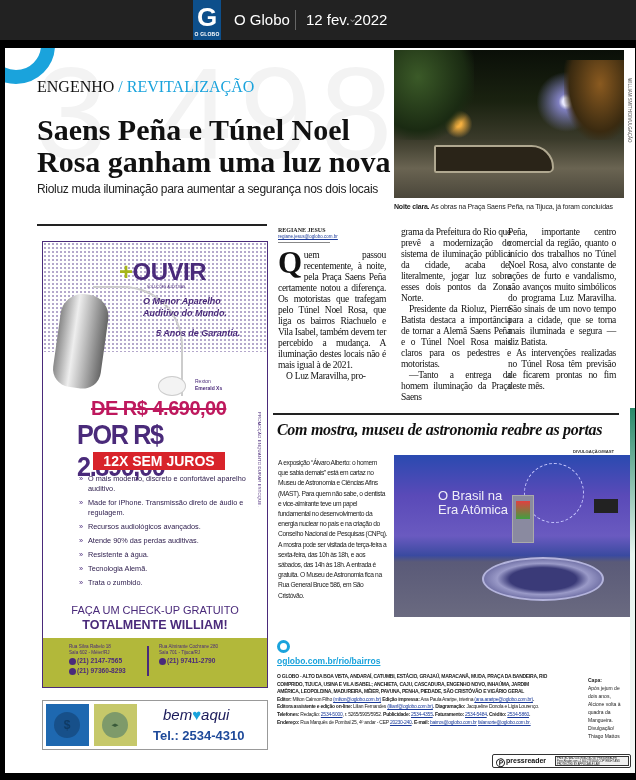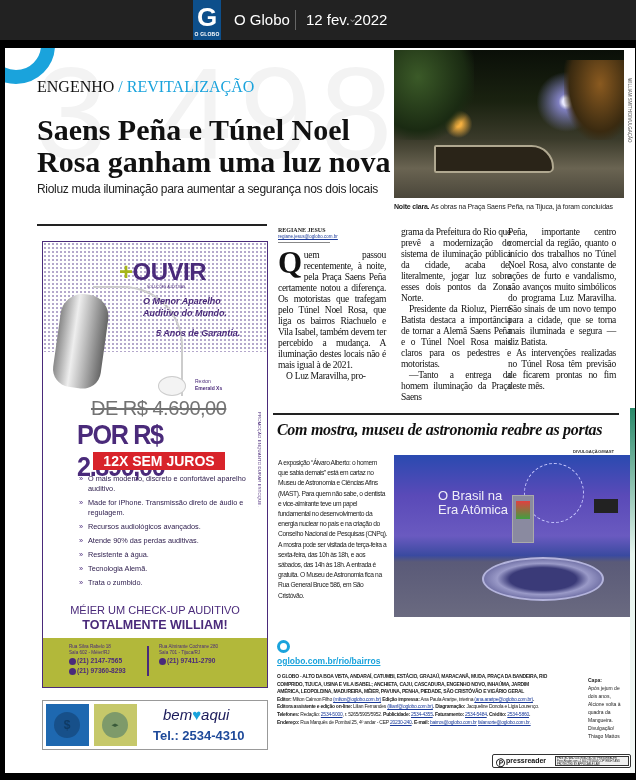--- a/index.html
+++ b/index.html
@@ -48,21 +48,21 @@
   .ad .brand { position: absolute; left: 76px; top: 16px; font-size: 24px; font-weight: bold; color: #4a2a7a; letter-spacing: -0.5px; text-align: right; }
   .ad .brand .plus { color: #a6b61a; }
   .ad .brand-sub { position: absolute; left: 104px; top: 43px; font-size: 3.5px; color: #4a2a7a; }
   .ad .device { position: absolute; left: 14px; top: 52px; width: 48px; height: 94px; border-radius: 22px 22px 18px 18px; background: linear-gradient(90deg, #888, #eee 35%, #bbb 60%, #666); transform: rotate(8deg); }
   .ad .wire { position: absolute; left: 50px; top: 44px; width: 90px; height: 110px; border: 2px solid #ccc; border-left: none; border-bottom: none; border-radius: 0 60px 0 0; }
   .ad .tip { position: absolute; left: 115px; top: 134px; width: 28px; height: 20px; border-radius: 50%; background: #f3f3f3; border: 1px solid #ccc; }
   .ad .slogan { position: absolute; left: 100px; top: 53px; font-size: 9px; font-weight: bold; font-style: italic; color: #4a2a7a; line-height: 12px; }
   .ad .warr { position: absolute; left: 113px; top: 86px; font-size: 9px; font-weight: bold; font-style: italic; color: #4a2a7a; }
   .ad .model { position: absolute; left: 152px; top: 136px; font-size: 5px; color: #4a2a7a; line-height: 7px; }
   .ad .model b { display: block; font-size: 5px; }
-  .ad .oldprice { position: absolute; left: 48px; top: 155px; font-size: 20px; font-weight: normal; color: #737373; text-decoration: line-through; letter-spacing: -0.5px; text-align: right; }
+  .ad .oldprice { position: absolute; left: 48px; top: 155px; font-size: 20px; font-weight: bold; color: #be185d; text-decoration: line-through; letter-spacing: -0.5px; text-align: right; }
   .ad .newprice { position: absolute; left: 34px; top: 177px; font-size: 28px; font-weight: bold; color: #4a2a7a; letter-spacing: -1.5px; transform: scaleX(0.9); transform-origin: left; }
   .ad .jurosbox { position: absolute; left: 50px; top: 210px; width: 132px; height: 18px; background: #d8232a; color: #fff; font-weight: bold; font-size: 14px; text-align: center; line-height: 18px; }
   .ad ul { position: absolute; left: 36px; top: 232px; width: 175px; list-style: none; font-size: 7.3px; line-height: 10px; color: #2a1a4a; }
   .ad li { margin-bottom: 4px; padding-left: 9px; position: relative; }
   .ad li::before { content: "»"; position: absolute; left: 0; color: #4a2a7a; }
   .ad .cta1 { position: absolute; left: 0; width: 224px; top: 362px; text-align: center; font-size: 11px; color: #4a2a7a; }
   .ad .cta2 { position: absolute; left: 0; width: 224px; top: 376px; text-align: center; font-size: 12.5px; font-weight: bold; color: #4a2a7a; }
   .ad .promo { position: absolute; left: 214px; top: 170px; writing-mode: vertical-rl; font-size: 4.2px; color: #4a2a7a; letter-spacing: 0.2px; }
   .ad .foot { position: absolute; left: 0; top: 396px; width: 224px; height: 49px; background: #b2b83a; color: #4a2a7a; font-size: 4.6px; }
   .ad .foot .l { position: absolute; left: 26px; top: 6px; line-height: 6px; }
@@ -180,21 +180,21 @@
     <ul>
       <li>O mais moderno, discreto e confortável aparelho auditivo.</li>
       <li>Made for iPhone. Transmissão direto de áudio e regulagem.</li>
       <li>Recursos audiológicos avançados.</li>
       <li>Atende 90% das perdas auditivas.</li>
       <li>Resistente à água.</li>
       <li>Tecnologia Alemã.</li>
       <li>Trata o zumbido.</li>
     </ul>
     <div class="promo">PROMOÇÃO ENQUANTO DURAR ESTOQUE.</div>
-    <div class="cta1">MÉIER UM CHECK-UP AUDITIVO</div>
+    <div class="cta1">FAÇA UM CHECK-UP GRATUITO</div>
     <div class="cta2">TOTALMENTE WILLIAM!</div>
     <div class="foot">
       <div class="l">
         <div>Rua Silva Rabelo 18</div>
         <div>Sala 602 - Méier/RJ</div>
         <div class="ph"><span class="ico"></span><span>(21) 2147-7565</span></div>
         <div class="ph"><span class="ico"></span><span>(21) 97360-8293</span></div>
       </div>
       <div class="vsep"></div>
       <div class="r">

